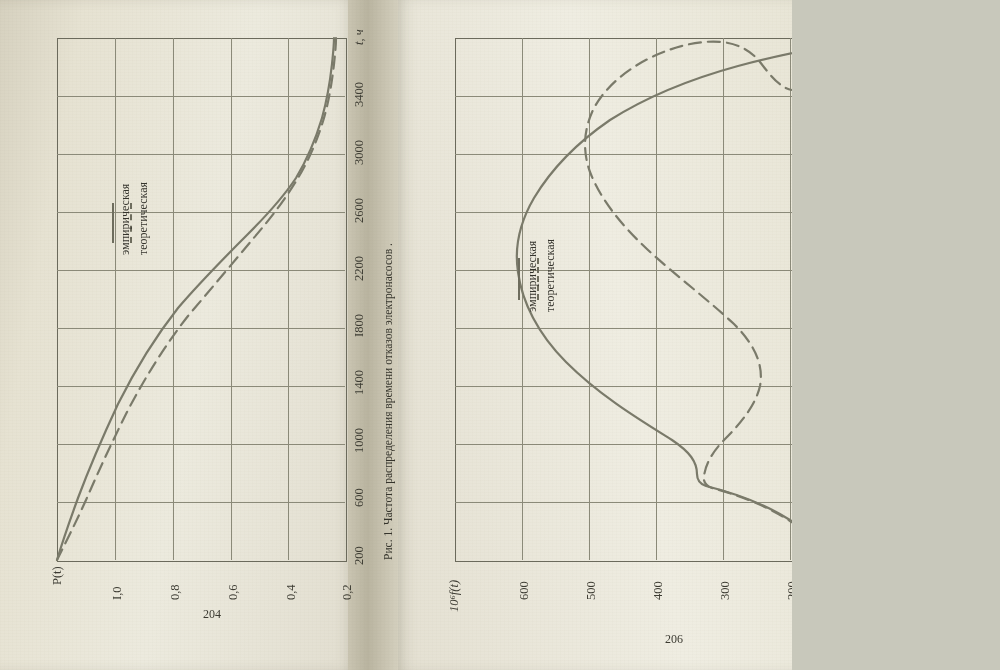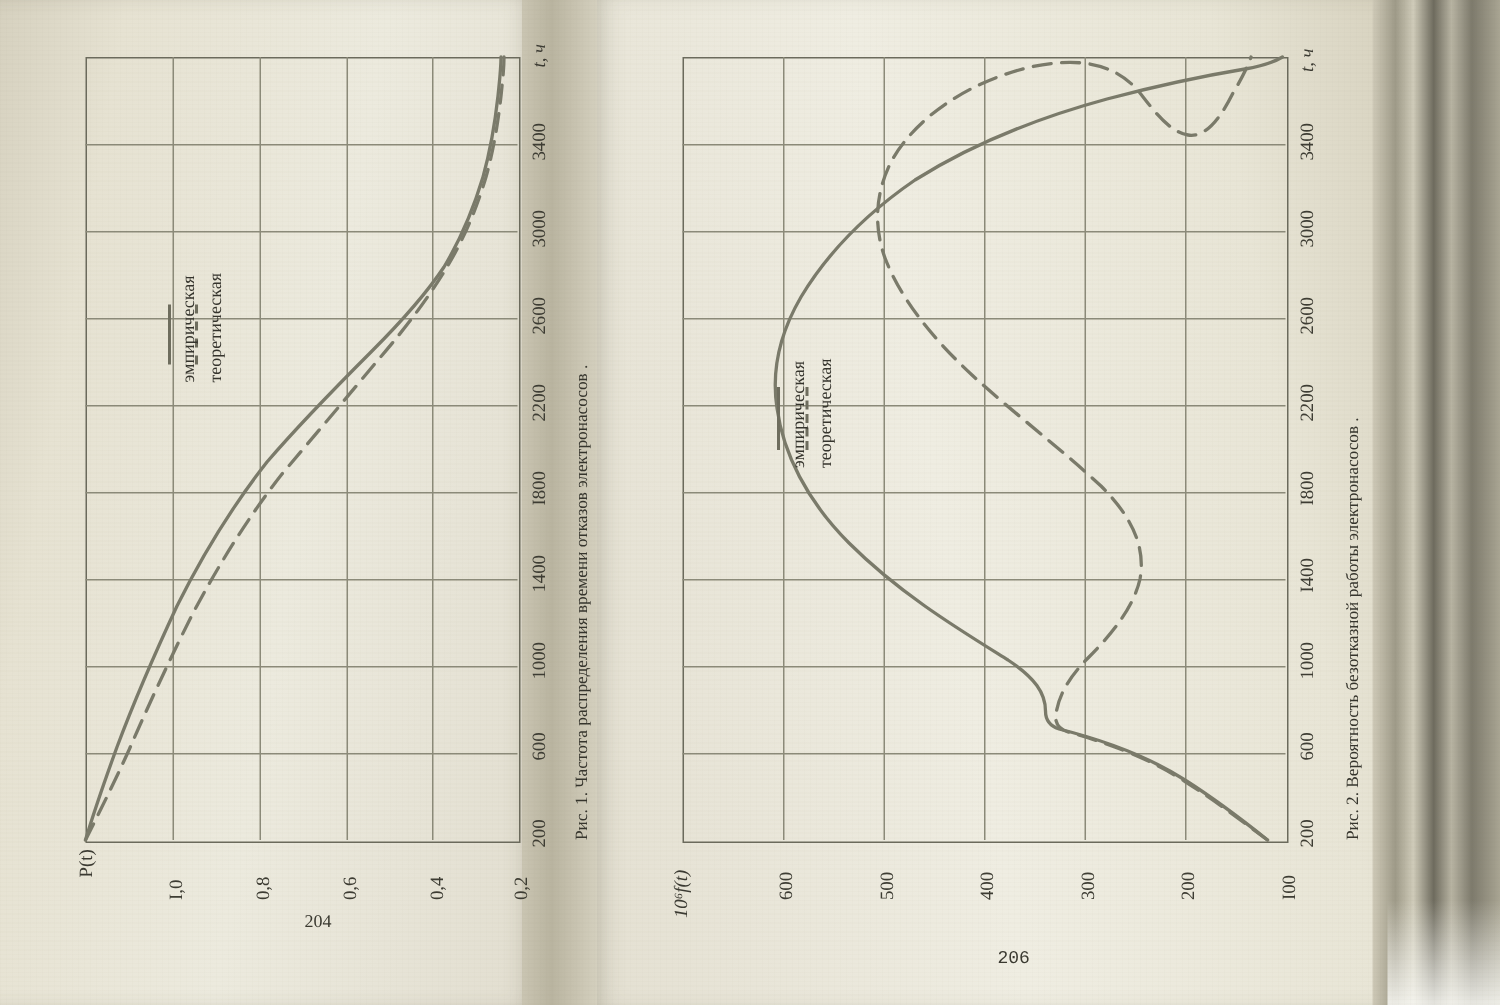--- a/index.html
+++ b/index.html
@@ -1,17 +1,17 @@
 <!DOCTYPE html>
 <html><head>
 <meta charset="utf-8">
 <style>
   html,body{margin:0;padding:0;background:#c8c8bb;}
   #page{
-    position:relative;width:1000px;height:670px;overflow:hidden;
+    position:relative;width:792px;height:670px;overflow:hidden;
     font-family:"Liberation Sans",sans-serif;
     background:#ec4899;
   }
   
   .paper{position:absolute;inset:0;
     background:
       radial-gradient(ellipse at 22% 40%, #e8e4d4 0%, #ddd8c6 45%, #d2cdbb 100%);
   }
   .page-left{position:absolute;left:0;top:0;width:355px;height:670px;
     background:linear-gradient(100deg,#d6d1bf 0%, #e6e2d2 18%, #eceade 55%, #e2ded0 100%);
@@ -178,16 +178,16 @@
 
   <div class="rot axlab ital" style="left:864px;top:48px;"><span>t, ч</span></div>
 
   <div class="legend-line" style="left:518px;top:300px;width:42px;transform:rotate(-90deg);transform-origin:0 0;"></div>
   <div class="legend-dash" style="left:537px;top:300px;width:42px;transform:rotate(-90deg);transform-origin:0 0;"></div>
   <div class="rot legend-txt" style="left:525px;top:312px;"><span>эмпирическая</span></div>
   <div class="rot legend-txt" style="left:543px;top:312px;"><span>теоретическая</span></div>
 
   <div class="rot caption" style="left:896px;top:560px;"><span>Рис. 2. Вероятность безотказной работы электронасосов .</span></div>
 
-  <div class="folio" style="left:665px;top:632px;font-family:Liberation Mono, monospace;"><span>206</span></div>
+  <div class="folio" style="left:665px;top:632px;"><span>206</span></div>
 
   <div class="grain"></div>
 </div>
 
 </body></html>

